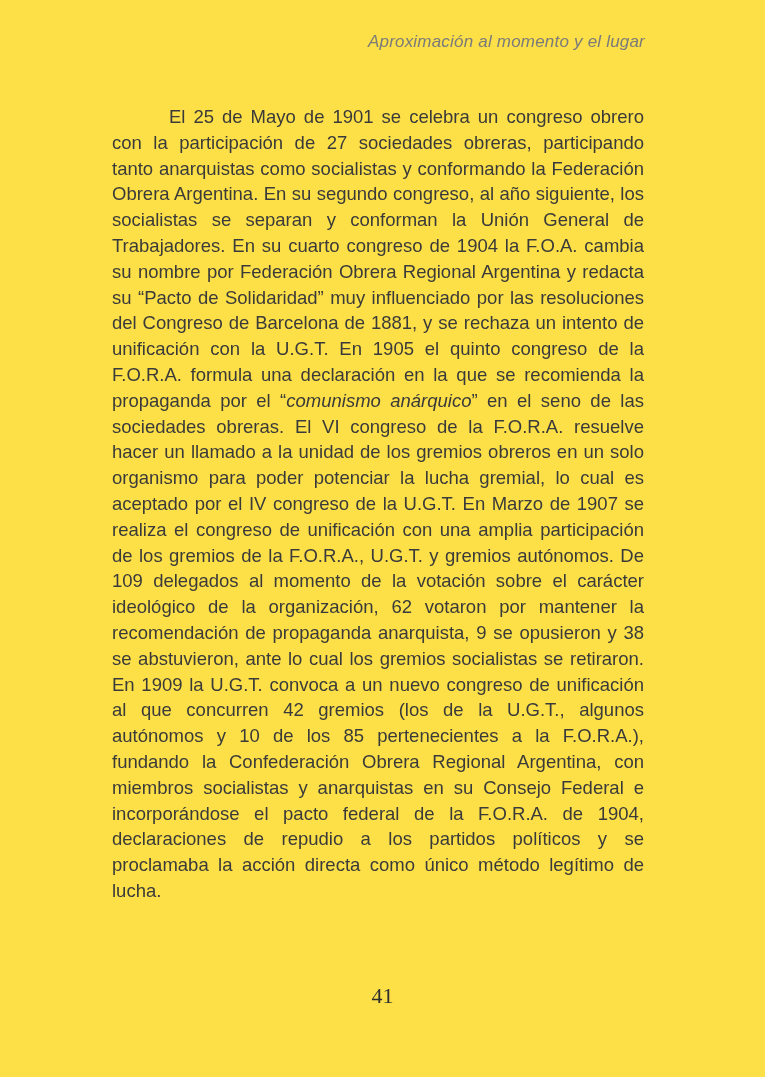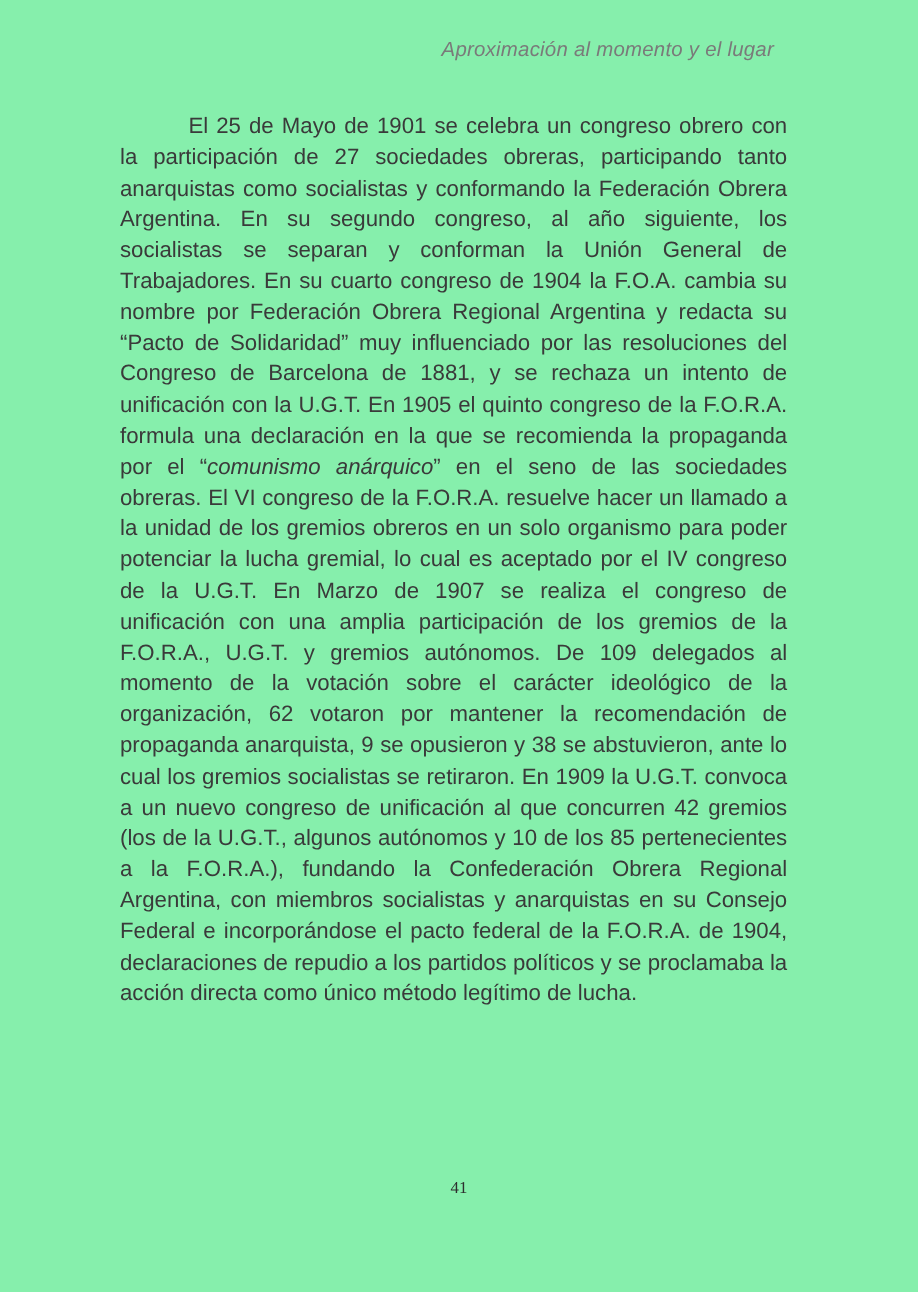--- a/index.html
+++ b/index.html
@@ -4,21 +4,21 @@
 <style>
   html, body {
     margin: 0;
     padding: 0;
     background: #ffffff;
   }
   .page {
     position: relative;
     width: 765px;
     height: 1077px;
-    background: #86efac;
+    background: #fde047;
     overflow: hidden;
     font-family: "Liberation Sans", "DejaVu Sans", sans-serif;
   }
   .running-header {
     position: absolute;
     top: 32px;
     right: 120px;
     font-size: 17px;
     font-style: italic;
     color: #7a7a7a;
@@ -32,34 +32,34 @@
     width: 556px;
     font-size: 18.5px;
     line-height: 25.8px;
     color: #3a3a3a;
     text-align: justify;
     text-justify: inter-word;
     hyphens: auto;
     -webkit-hyphens: auto;
   }
   .body-text p {
-    margin: 0;
+    margin: 12px;
     text-indent: 57px;
   }
   .italic-phrase {
     font-style: italic;
   }
   .page-number {
     position: absolute;
     top: 983px;
     left: 0;
     width: 100%;
     text-align: center;
     font-family: "Liberation Serif", "DejaVu Serif", serif;
-    font-size: 14px;
+    font-size: 22px;
     color: #2e2e2e;
   }
 </style>
 </head>
 <body>
 
 <div class="page">
 
   <div class="running-header">Aproximación al momento y el lugar</div>
 

